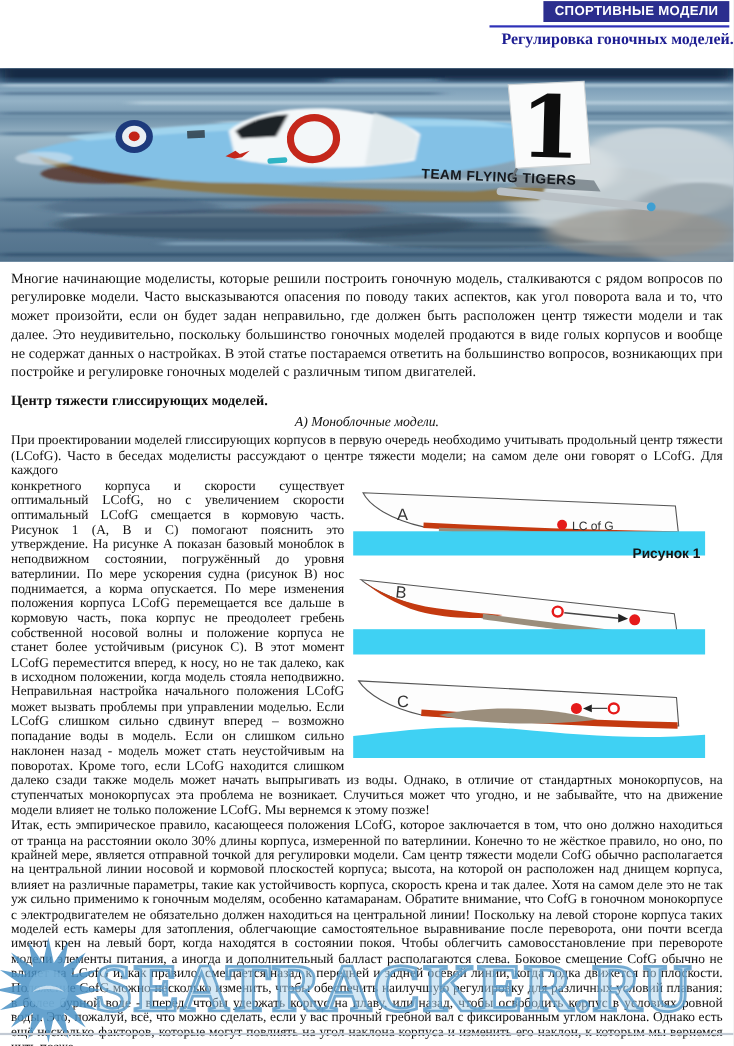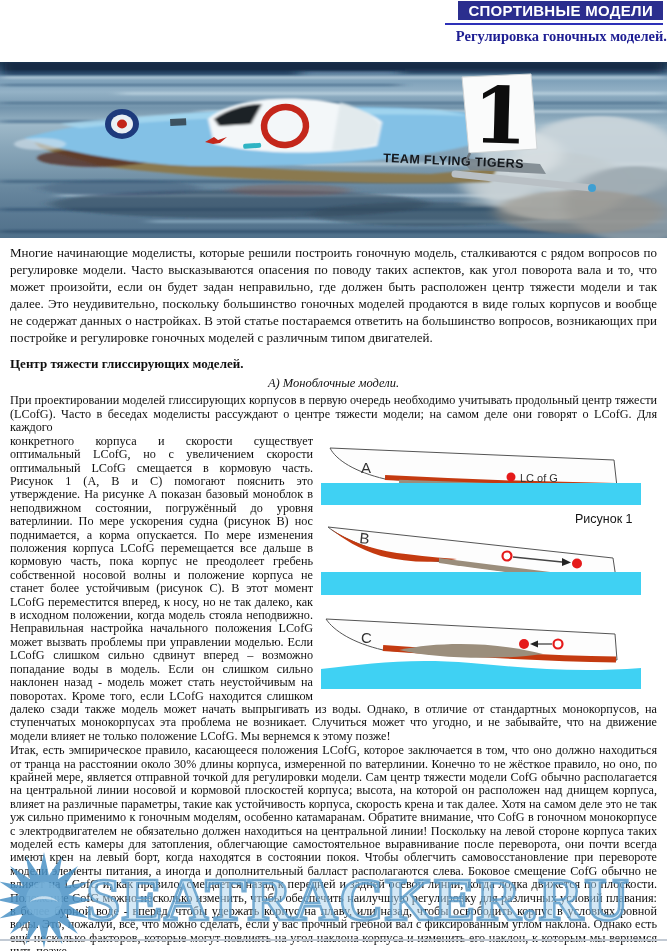--- a/index.html
+++ b/index.html
@@ -2,39 +2,39 @@
 <html><head>
 <meta charset="utf-8">
 <style>
   html,body{margin:0;padding:0;background:#e8e8e8;}
   .page{position:relative;width:667px;height:951px;background:#ffffff;overflow:hidden;
         font-family:"Liberation Serif",serif;color:#101010;margin:0 auto;}
 
   
   .badge{position:absolute;top:1px;right:4px;height:19px;line-height:19px;padding:0 10px;
          background:#2b2e8e;color:#ffffff;font-family:"Liberation Sans",sans-serif;
-         font-weight:bold;font-size:15px;letter-spacing:.3px;white-space:nowrap;}
+         font-weight:bold;font-size:12px;letter-spacing:.3px;white-space:nowrap;}
   .badge-rule{position:absolute;top:23px;left:445px;right:4px;height:2px;background:#2e31b8;}
   .title{position:absolute;top:28px;left:0;width:100%;margin:0;text-align:right;
          font-size:14.5px;font-weight:bold;color:#1d1d92;}
 
   
   .photo{position:absolute;top:62px;left:0;width:667px;height:176px;overflow:hidden;background:#6b8ba4;}
 
   
   .content{position:absolute;top:244px;left:10px;right:10px;text-align:justify;}
   .content p{margin:0;}
   .p1{font-size:13px;line-height:17px;}
   .heading{margin:10px 0 4px 0 !important;font-weight:bold;font-size:13px;line-height:16px;text-align:left;}
   .subheading{font-style:italic;font-size:12.5px;line-height:15px;margin-bottom:3px !important;text-align:center;}
   .p2a{font-size:12.2px;line-height:13.6px;}
   .wrapzone{font-size:12.2px;line-height:13.4px;}
   .figure{float:right;width:336px;height:252px;margin:2px 0 3px 8px;position:relative;}
-  .fig-caption{position:absolute;left:254px;top:76px;font-family:"Liberation Sans",sans-serif;
-               font-weight:normal;font-size:12.5px;color:#141414;}
+  .fig-caption{position:absolute;left:254px;top:60px;font-family:"Liberation Sans",sans-serif;
+               font-weight:bold;font-size:12.5px;color:#141414;}
   .p3{margin-top:1px !important;}
 
   
   .watermark{position:absolute;top:850px;left:0;width:560px;height:101px;pointer-events:none;}
   .wm-star{position:absolute;left:-8px;top:2px;}
   .wm-text{position:absolute;left:86px;top:14px;font-family:"Liberation Serif",serif;font-weight:bold;
            font-size:62px;letter-spacing:1px;white-space:nowrap;
            color:rgba(170,210,236,.5);-webkit-text-stroke:2.5px rgba(86,152,200,.8);}
   .footer-rule{position:absolute;top:939px;left:0;width:667px;height:2px;background:#c2cad4;}
 </style>

